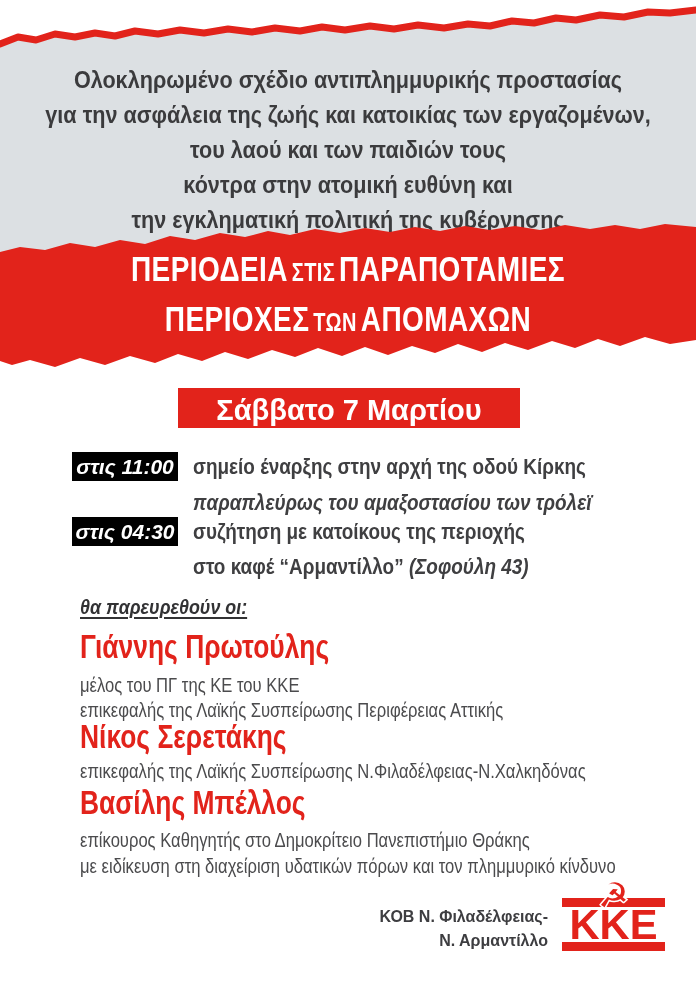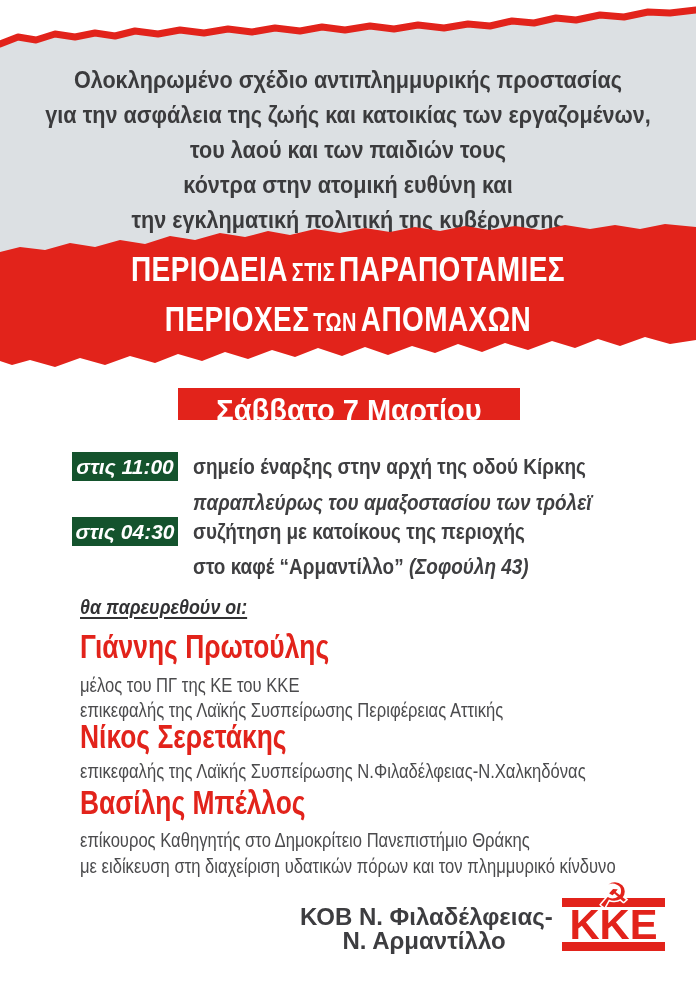--- a/index.html
+++ b/index.html
@@ -22,28 +22,28 @@
     top:247px; left:0; width:696px; text-align:center; color:#ffffff;
     font-weight:bold; line-height:43px; white-space:nowrap;
     transform:scaleX(0.8); transform-origin:50% 0;
     letter-spacing:0.5px;
   }
   .banner-text .big   { font-size:35px; }
   .banner-text .small { font-size:25px; }
 
   
   .date-box {
-    left:178px; top:388px; width:342px; height:32px; background:#e2231b;
+    left:178px; top:388px; width:342px; height:40px; background:#e2231b;
     color:#ffffff; font-weight:bold; font-size:29px; line-height:44px;
     text-align:center; white-space:nowrap;
   }
 
   
   .time-badge {
-    background:#14532d; color:#ffffff; font-weight:bold; font-style:italic;
+    background:#000000; color:#ffffff; font-weight:bold; font-style:italic;
     font-size:21px; width:106px; height:29px; line-height:29px;
     text-align:center; white-space:nowrap;
   }
   .sched-line {
     left:193px; color:#3f3f41; font-weight:bold; font-size:22px;
     white-space:nowrap; transform:scaleX(0.86); transform-origin:0 0;
   }
   .sched-italic { font-style:italic; }
 
   .attendees-heading {
@@ -56,22 +56,22 @@
   .speaker-name {
     left:80px; color:#e2231b; font-weight:bold; font-size:33px;
     white-space:nowrap; transform:scaleX(0.8); transform-origin:0 0;
   }
   .speaker-role {
     left:80px; color:#4b4b4d; font-size:20px; white-space:nowrap;
     transform:scaleX(0.83); transform-origin:0 0;
   }
 
   .org-name {
-    left:300px; top:905px; width:248px; text-align:center;
-    color:#3d3d40; font-weight:bold; font-size:24px; line-height:24px;
+    left:300px; top:905px; width:248px; text-align:right;
+    color:#3d3d40; font-weight:bold; font-size:16px; line-height:24px;
     white-space:nowrap;
   }
 </style>
 </head>
 <body>
 
 <div class="poster">
 
   <svg class="abs" style="top:0;left:0;" width="696" height="260" viewBox="0 0 696 260">
     <path d="M0,44 L18,37 L36,40 L55,34 L75,37 L95,33 L115,36 L135,31 L158,34 L180,30 L204,33 L228,29 L252,32 L275,28 L300,31 L322,27 L345,30 L370,26 L394,29 L418,25 L444,28 L468,24 L490,26 L512,21 L534,23 L556,18 L576,20 L600,15 L624,17 L648,12 L670,13 L696,10 L696,260 L0,260 Z" fill="#dce0e3"></path>

